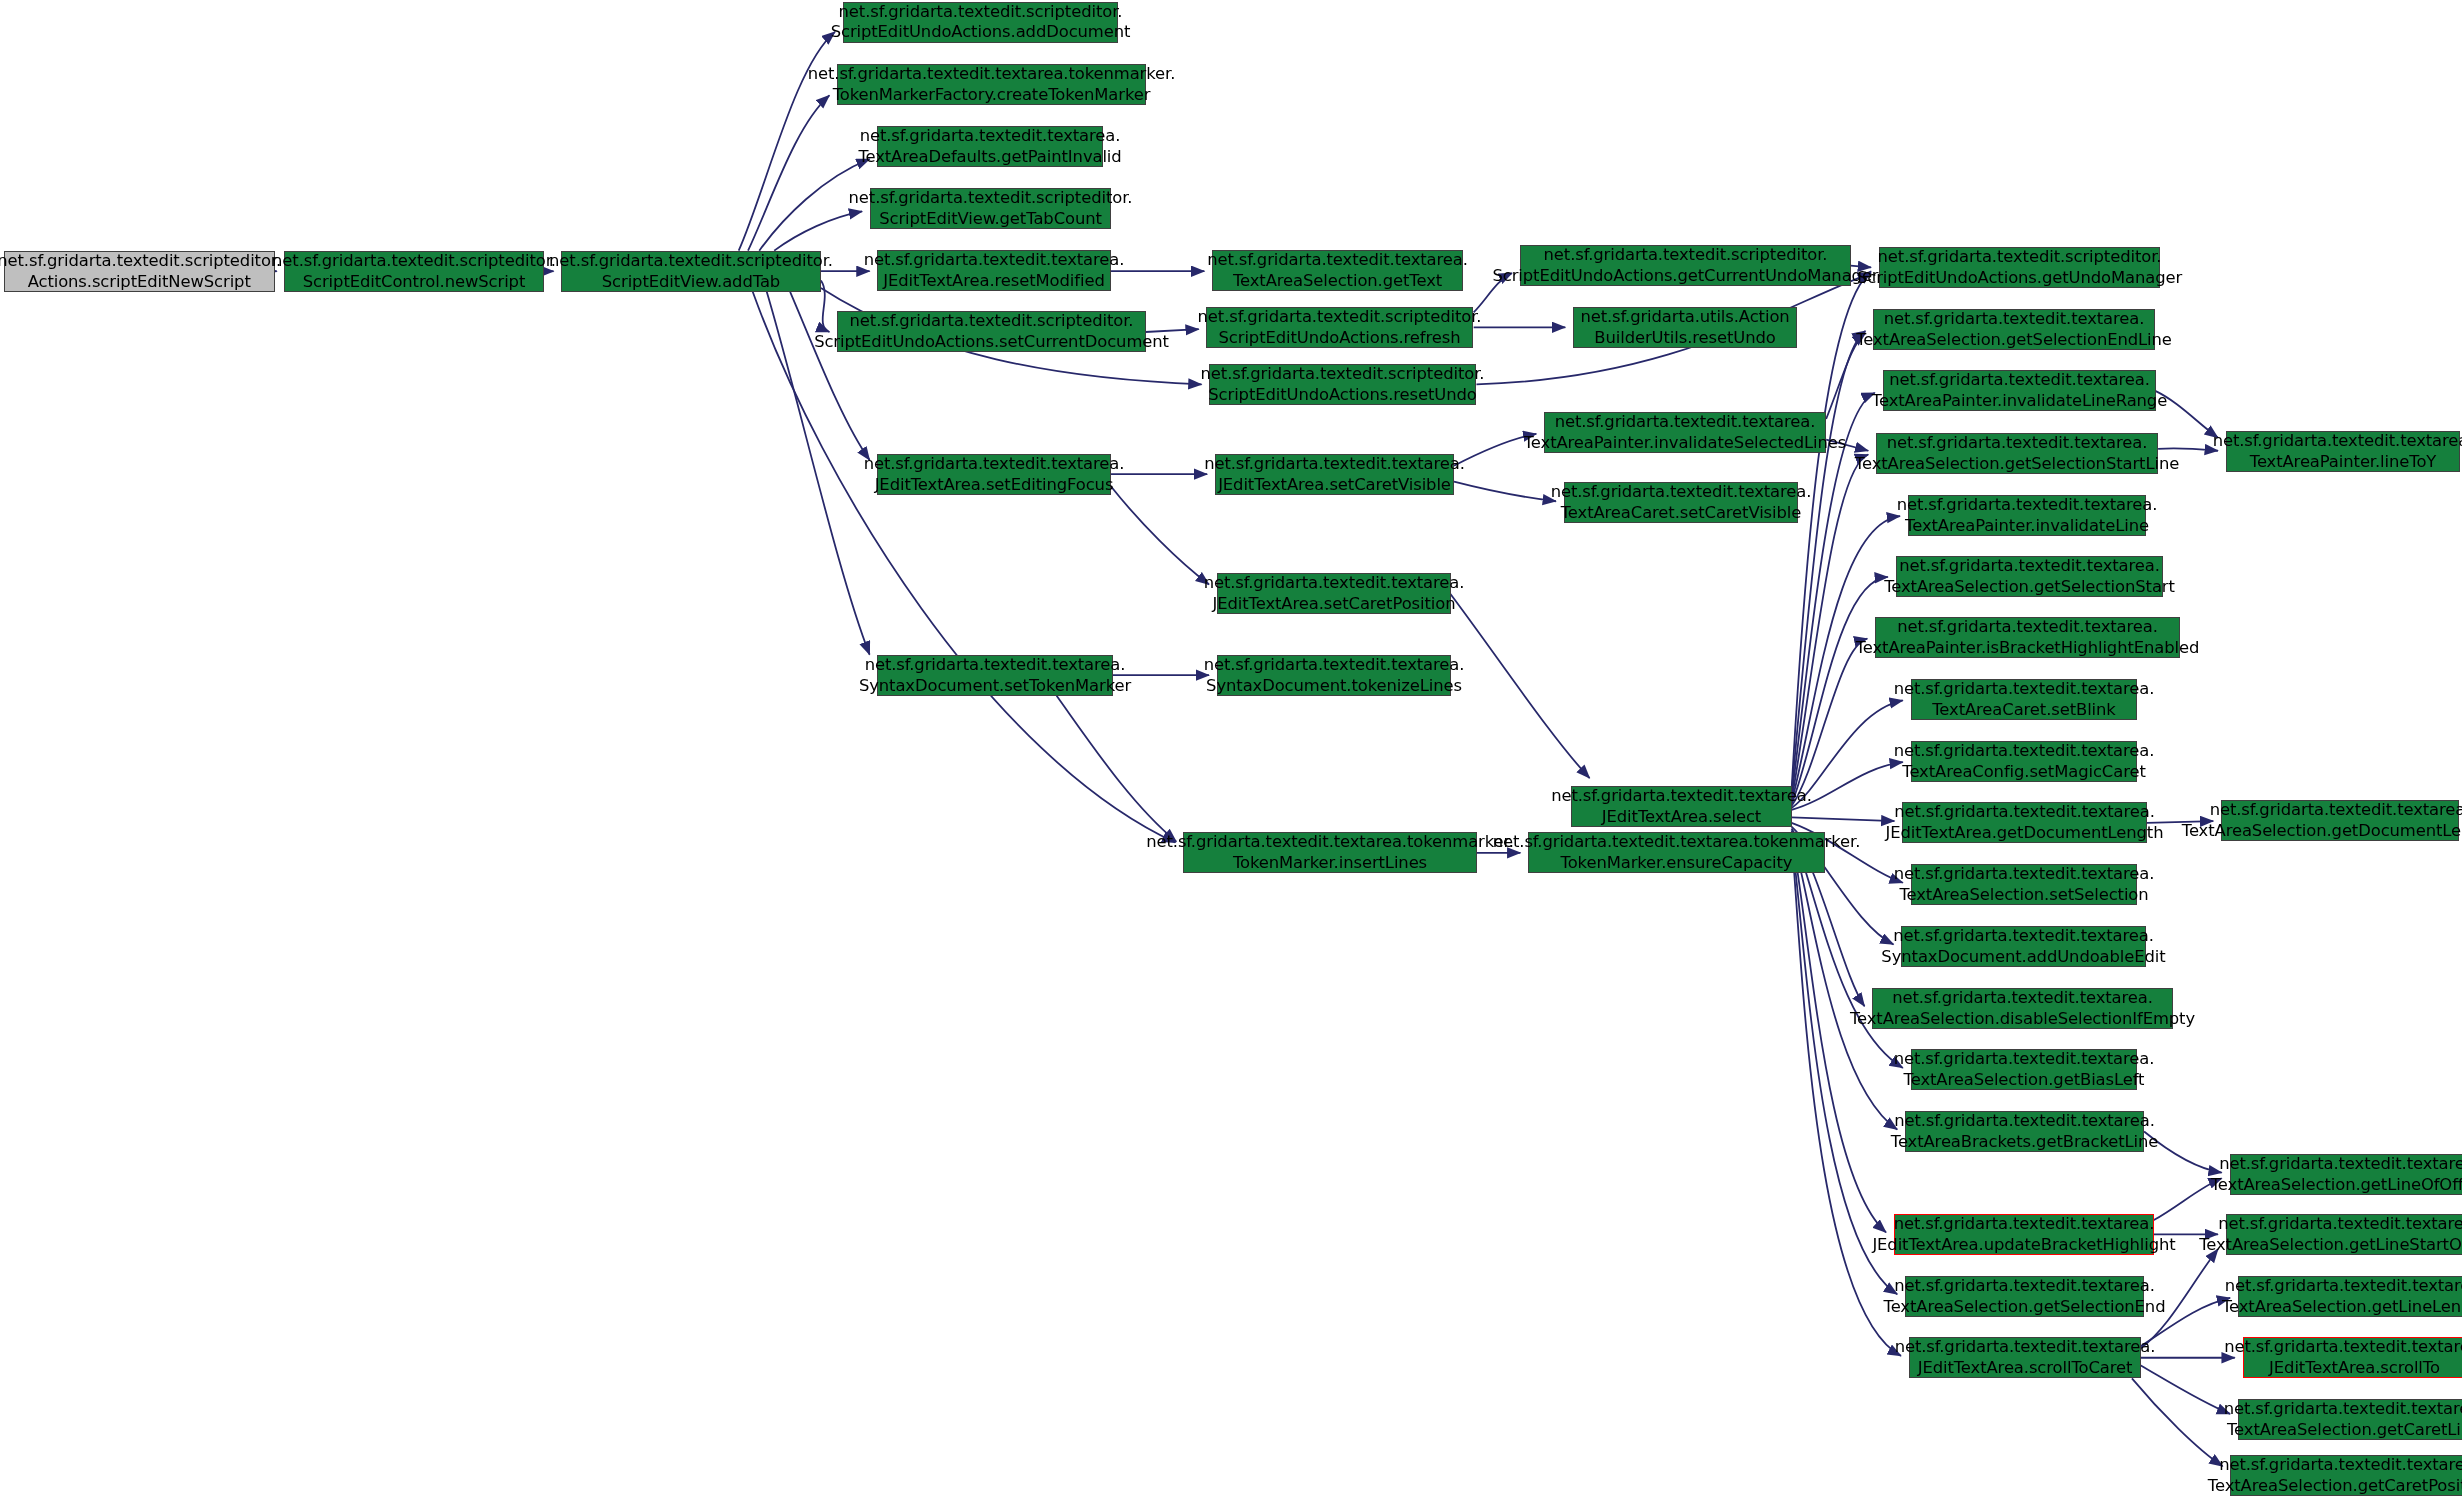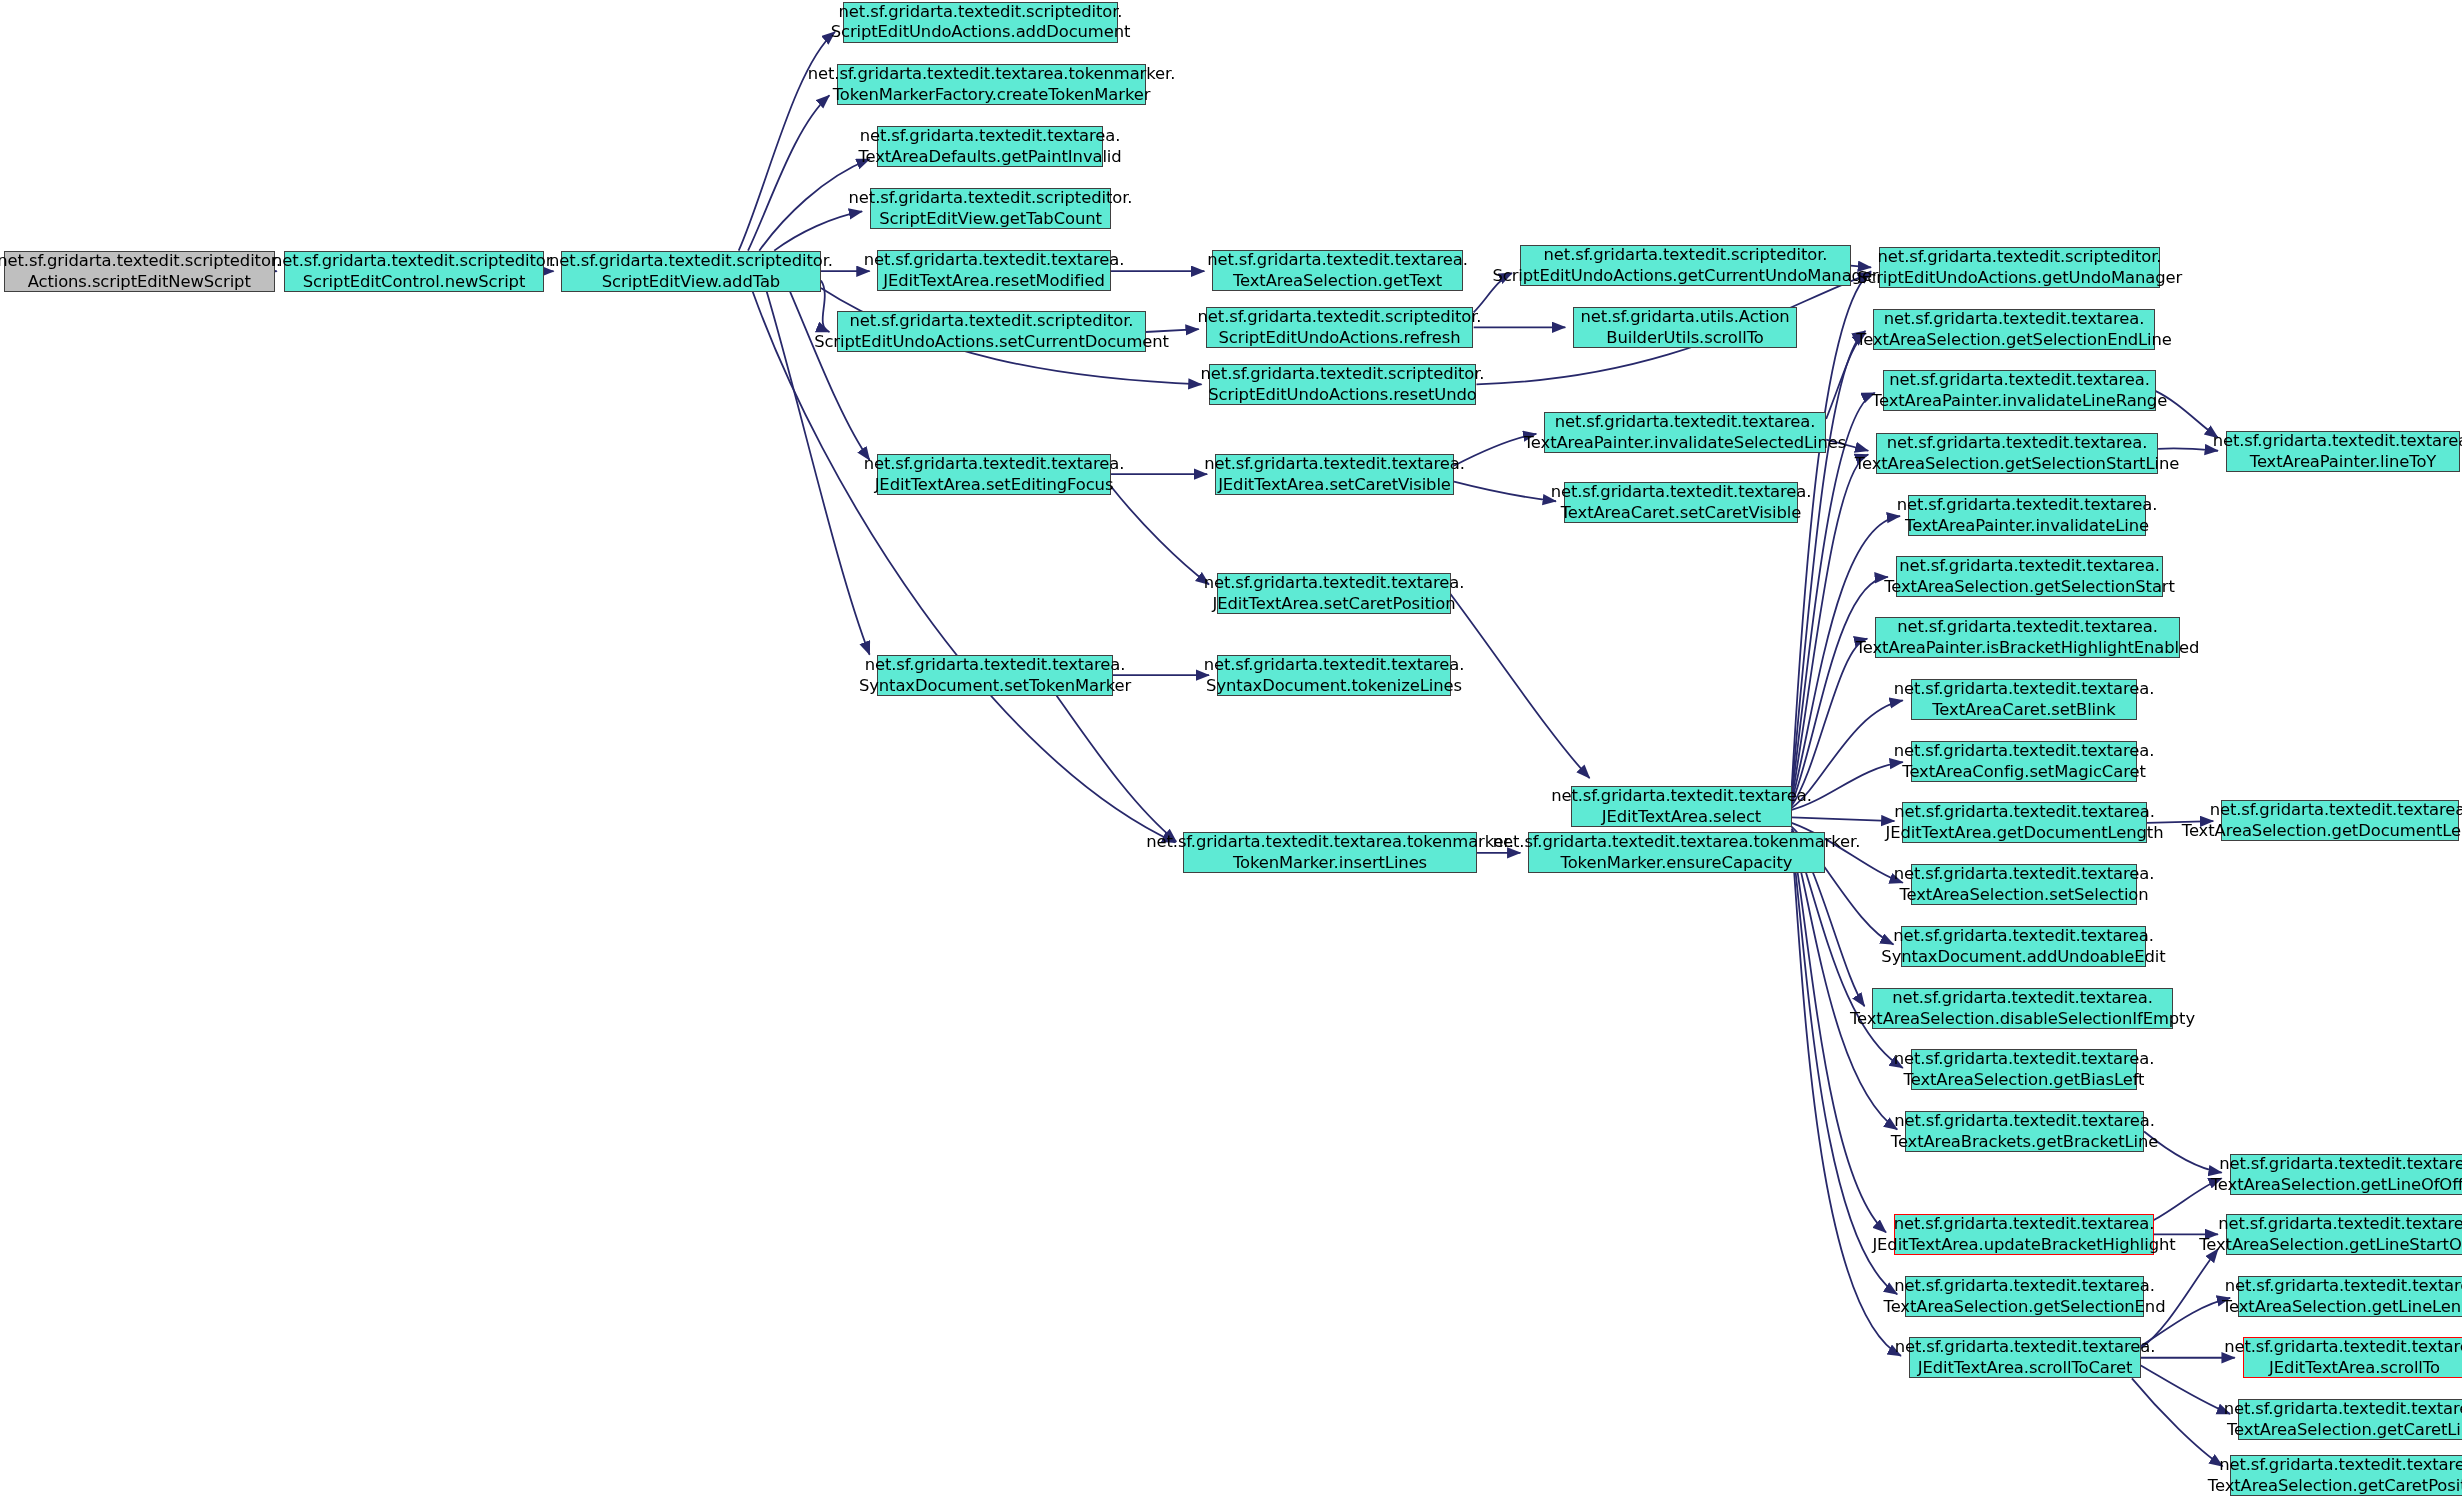--- a/index.html
+++ b/index.html
@@ -10,21 +10,21 @@
     font-family:"DejaVu Sans","Liberation Sans",sans-serif;
     overflow:hidden;
   }
   svg#edges{position:absolute;left:0;top:0;width:2462px;height:1499px;pointer-events:none;}
   .node{
     position:absolute;
     box-sizing:border-box;
     display:flex;align-items:center;justify-content:center;
     text-align:center;
     border:0.9px solid #404040;
-    background:#5eead4;
+    background:#15803d;
     color:#000000;
     font-size:16.4px;
     line-height:1.24;
     letter-spacing:-0.1px;
     white-space:pre-line;
     padding:0.9px 3.7px;
   }
   .node.root{background:#bfbfbf;border:0.9px solid #404040;}
   .node.red{border:1.5px solid #ff0000;}
 </style>
@@ -119,21 +119,21 @@
 ScriptEditUndoActions.setCurrentDocument</div>
       <div class="node" style="left: 1209px; top: 364px; width: 267px; height: 41px;">net.sf.gridarta.textedit.scripteditor.
 ScriptEditUndoActions.resetUndo</div>
       <div class="node" style="left: 1212px; top: 250px; width: 251px; height: 41px;">net.sf.gridarta.textedit.textarea.
 TextAreaSelection.getText</div>
       <div class="node" style="left: 1206px; top: 307px; width: 267px; height: 41px;">net.sf.gridarta.textedit.scripteditor.
 ScriptEditUndoActions.refresh</div>
       <div class="node" style="left: 1520px; top: 245px; width: 331px; height: 41px;">net.sf.gridarta.textedit.scripteditor.
 ScriptEditUndoActions.getCurrentUndoManager</div>
       <div class="node" style="left: 1573px; top: 307px; width: 224px; height: 41px;">net.sf.gridarta.utils.Action
-BuilderUtils.scrollTo</div>
+BuilderUtils.resetUndo</div>
       <div class="node" style="left: 1879px; top: 247px; width: 281px; height: 41px;">net.sf.gridarta.textedit.scripteditor.
 ScriptEditUndoActions.getUndoManager</div>
       <div class="node" style="left: 1873px; top: 309px; width: 282px; height: 41px;">net.sf.gridarta.textedit.textarea.
 TextAreaSelection.getSelectionEndLine</div>
       <div class="node" style="left: 1883px; top: 370px; width: 273px; height: 41px;">net.sf.gridarta.textedit.textarea.
 TextAreaPainter.invalidateLineRange</div>
       <div class="node" style="left: 1876px; top: 433px; width: 282px; height: 41px;">net.sf.gridarta.textedit.textarea.
 TextAreaSelection.getSelectionStartLine</div>
       <div class="node" style="left: 1908px; top: 495px; width: 238px; height: 41px;">net.sf.gridarta.textedit.textarea.
 TextAreaPainter.invalidateLine</div>

